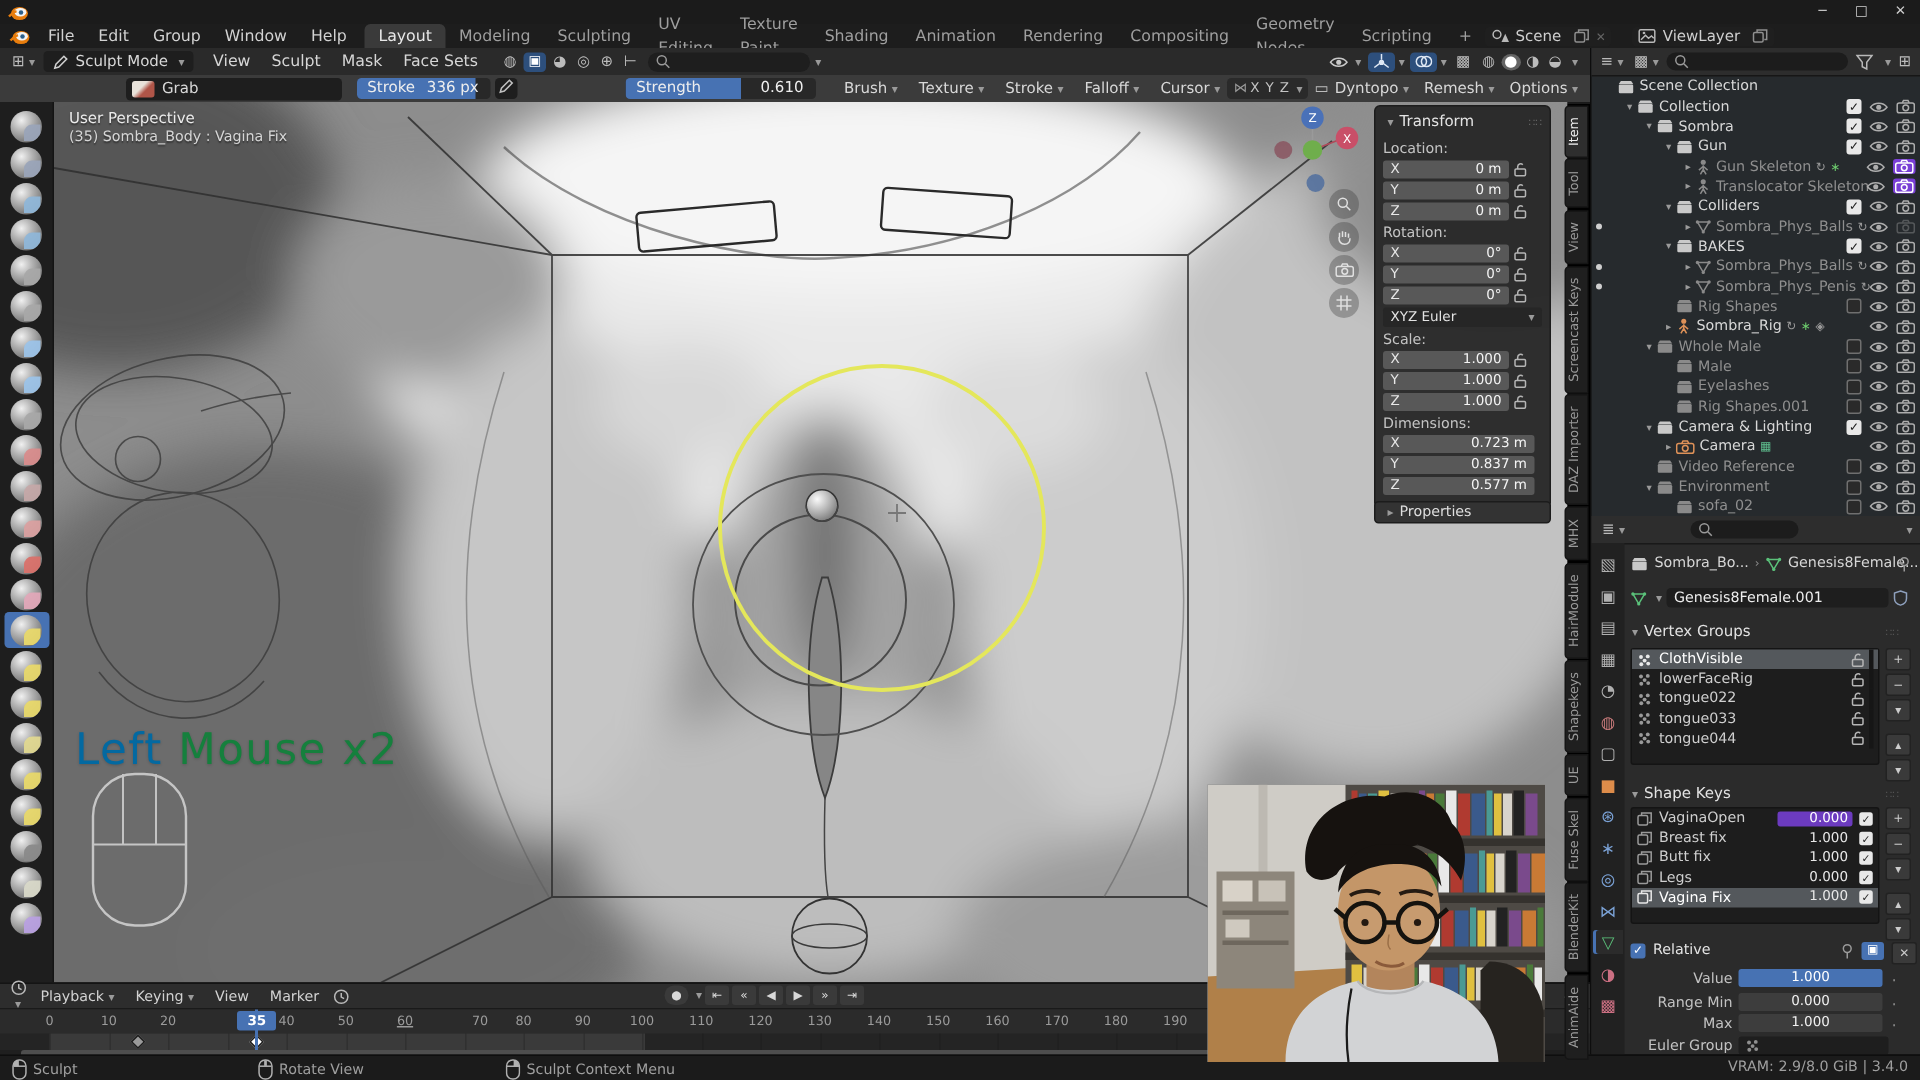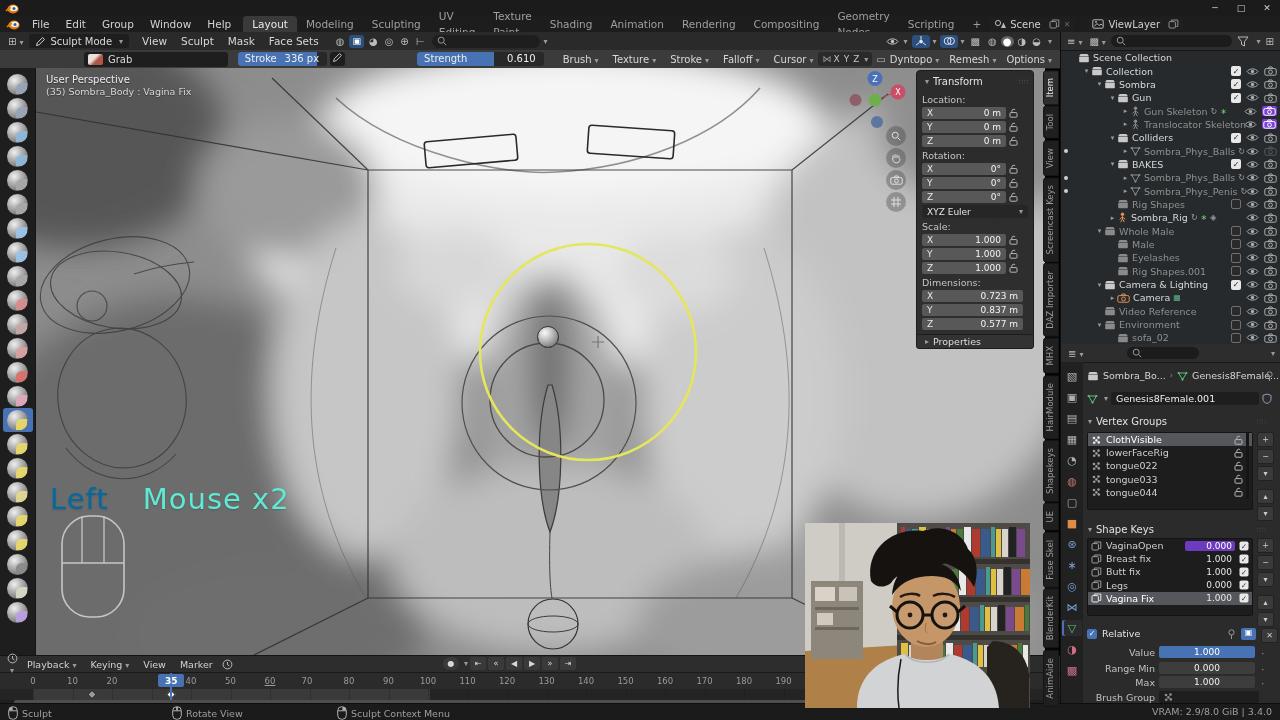--- a/index.html
+++ b/index.html
@@ -38,21 +38,21 @@
   .brush-btn{width:30px;height:24px;display:flex;align-items:center;justify-content:center;border-radius:3px;flex:0 0 auto;}
   .brush-btn.sel{background:#4772b3;}
   .brush-ball{width:21px;height:21px;border-radius:50%;background:radial-gradient(circle at 35% 30%, #f0f0f0 0%, #b4b4b4 35%, #757575 75%, #4f4f4f 100%);position:relative;overflow:hidden;}
   .brush-ball .acc{position:absolute;right:1px;bottom:1px;width:11px;height:11px;border-radius:50% 0 45% 0;opacity:.95;}
   
   #viewport{left:36px;top:68px;width:1009px;height:587px;overflow:hidden;}
   #vp-label1{left:46px;top:74px;font-size:10px;color:#ececec;text-shadow:0 1px 1px rgba(0,0,0,.4);}
   #vp-label2{left:46px;top:86px;font-size:9.5px;color:#d6d6d6;text-shadow:0 1px 1px rgba(0,0,0,.4);}
   #screencast{left:50px;top:482px;font-size:29px;letter-spacing:1px;text-shadow:0 1px 2px rgba(0,0,0,.18);}
   #screencast .head{color:#0369a1;}
-  #screencast .tail{color:#5eead4;margin-left:24px;}
+  #screencast .tail{color:#15803d;}
   .navbtn{width:20px;height:20px;border-radius:50%;background:rgba(50,50,50,.32);display:flex;align-items:center;justify-content:center;}
   
   #npanel{left:916px;top:70px;width:118px;background:rgba(40,40,40,.96);border:1px solid #1c1c1c;border-radius:4px;padding:3px 5px 6px;box-sizing:border-box;z-index:10;}
   #npanel .hdr{font-size:10px;color:#e4e4e4;padding:2px 0 4px;}
   .np-sec{font-size:9.5px;color:#c4c4c4;margin:3px 0 2px;}
   .np-row{display:flex;align-items:center;margin-bottom:2px;gap:3px;}
   .np-fld{flex:0 0 84px;height:12px;background:#585858;border-radius:2px;display:flex;align-items:center;padding:0 5px;box-sizing:border-box;}
   .np-fld.wide{flex-basis:101px;}
   .np-fld .ax{font-size:9px;color:#e8e8e8;}
   .np-fld .v{margin-left:auto;font-size:9px;color:#f4f4f4;}
@@ -1623,21 +1623,21 @@
       <span>0.000</span>
     </span>
   <span class="r" style="left:200px;top:319px;color:#888;">·</span>
 
   <span class="kv-label r" style="left:24px;top:333px;">Max</span>
   <span class="kv-field r" style="left:98px;top:332px;width:96px;">
       <span>1.000</span>
     </span>
   <span class="r" style="left:200px;top:333px;color:#888;">·</span>
 
-  <span class="kv-label r" style="left:24px;top:348px;">Brush Group</span>
+  <span class="kv-label r" style="left:24px;top:348px;">Euler Group</span>
   <span class="kv-field r fld" style="left:98px;top:347px;width:96px;justify-content:flex-start;padding-left:4px;background:#1e1e1e;">
       <span id="vgf-ic">
         <svg width="11" height="10" viewBox="0 0 11 10" fill="none" xmlns="http://www.w3.org/2000/svg">
           <circle cx="3" cy="3" r="1.3" fill="#8f8f8f"></circle>
           <circle cx="7.5" cy="2.6" r="1.3" fill="#8f8f8f"></circle>
           <circle cx="5.4" cy="5.4" r="1.3" fill="#8f8f8f"></circle>
           <circle cx="3.2" cy="7.8" r="1.3" fill="#8f8f8f"></circle>
           <circle cx="7.8" cy="7.4" r="1.3" fill="#8f8f8f"></circle>
         </svg>
       </span>
@@ -1672,21 +1672,21 @@
       </div>
   </div>
   <div id="ruler">
       <span class="tick-num" style="left: 33px;">0</span>
       <span class="tick-num" style="left: 72.5px;">10</span>
       <span class="tick-num" style="left: 112px;">20</span>
       <span class="tick-num" style="left: 151.5px; margin-left: 25px;">30</span>
       <span class="tick-num" style="left: 191px;">40</span>
       <span class="tick-num" style="left: 230.5px;">50</span>
       <span class="tick-num" style="left: 270px; text-decoration: underline;">60</span>
-      <span class="tick-num" style="left: 307px;">70</span>
+      <span class="tick-num" style="left: 320px;">70</span>
       <span class="tick-num" style="left: 349px;">80</span>
       <span class="tick-num" style="left: 388.5px;">90</span>
       <span class="tick-num" style="left: 428px;">100</span>
       <span class="tick-num" style="left: 467.5px;">110</span>
       <span class="tick-num" style="left: 507px;">120</span>
       <span class="tick-num" style="left: 546.5px;">130</span>
       <span class="tick-num" style="left: 586px;">140</span>
       <span class="tick-num" style="left: 625.5px;">150</span>
       <span class="tick-num" style="left: 665px;">160</span>
       <span class="tick-num" style="left: 704.5px;">170</span>

